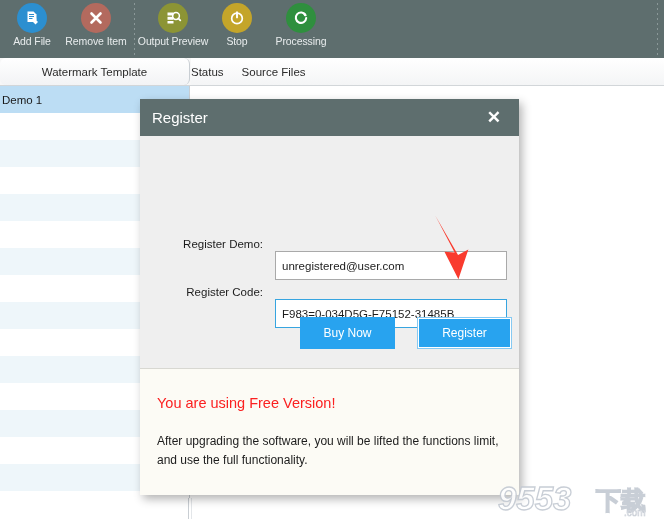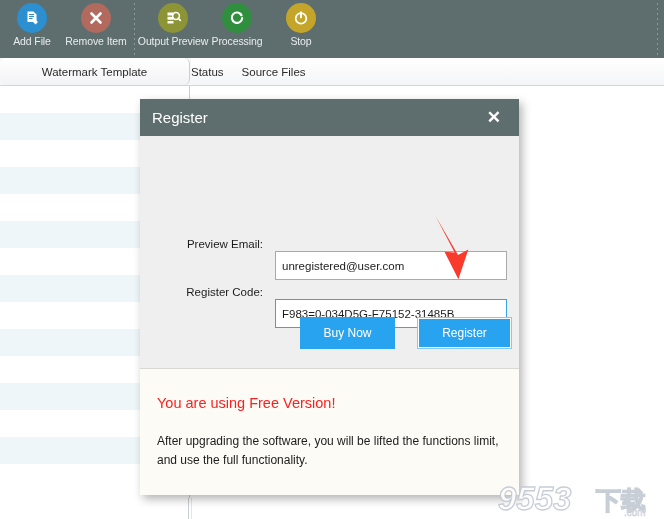--- a/index.html
+++ b/index.html
@@ -292,56 +292,59 @@
           <rect x="3.5" y="7.8" width="6" height="3" fill="#ffffff"></rect>
           <rect x="3.5" y="12" width="6" height="2.5" fill="#ffffff"></rect>
           <circle cx="12" cy="7" r="3.4" fill="none" stroke="#ffffff" stroke-width="1.5"></circle>
           <path d="M14.3 9.4l2 2" stroke="#ffffff" stroke-width="1.8" stroke-linecap="round"></path>
         </svg>
       </div>
       <div class="tb-label">Output Preview</div>
     </div>
 
     <div class="tb-item">
+      <div class="tb-icon" style="background:#c4a52a;">
+        <svg width="18" height="18" viewBox="0 0 18 18">
+          <circle cx="9" cy="9.4" r="5.3" fill="none" stroke="#ffffff" stroke-width="1.7"></circle>
+          <path d="M9 3.2v5.2" stroke="#ffffff" stroke-width="1.9" stroke-linecap="round"></path>
+        </svg>
+      </div>
+      <div class="tb-label">Stop</div>
+    </div>
+
+    <div class="tb-item">
       <div class="tb-icon" style="background:#2f8f3e;">
         <svg width="18" height="18" viewBox="0 0 18 18">
           <path d="M13.6 6.2A5.2 5.2 0 1 0 14.2 9" fill="none" stroke="#ffffff" stroke-width="2.1" stroke-linecap="round"></path>
           <path d="M10.2 3.2l3.6 1.2-1.2 3.1" fill="#ffffff"></path>
         </svg>
       </div>
       <div class="tb-label">Processing</div>
     </div>
-
-    <div class="tb-item">
-      <div class="tb-icon" style="background:#c4a52a;">
-        <svg width="18" height="18" viewBox="0 0 18 18">
-          <circle cx="9" cy="9.4" r="5.3" fill="none" stroke="#ffffff" stroke-width="1.7"></circle>
-          <path d="M9 3.2v5.2" stroke="#ffffff" stroke-width="1.9" stroke-linecap="round"></path>
-        </svg>
-      </div>
-      <div class="tb-label">Stop</div>
-    </div>
   </div>
 
   <div class="tb-spacer"></div>
   <div class="tb-sep"></div>
 
 </div>
 
 <div id="header-row">
   <div id="left-header">
     <span>Watermark Template</span>
   </div>
   <div id="right-header">
     <span>Status</span>
     <span>Source Files</span>
   </div>
 </div>
 
 <div id="left-panel">
+  <div class="list-row selected">
+      <span>Demo 1</span>
+    </div>
   <div class="list-row"></div>
   <div class="list-row alt"></div>
   <div class="list-row"></div>
   <div class="list-row alt"></div>
   <div class="list-row"></div>
   <div class="list-row alt"></div>
   <div class="list-row"></div>
   <div class="list-row alt"></div>
   <div class="list-row"></div>
   <div class="list-row alt"></div>
@@ -359,21 +362,21 @@
 <div id="dialog">
 
   <div id="dialog-titlebar">
     <span id="dialog-title">Register</span>
     <span id="dialog-close">✕</span>
   </div>
 
   <div id="dialog-form">
 
     <div class="field-row" id="row-email">
-      <span class="field-label">Preview Email:</span>
+      <span class="field-label">Register Demo:</span>
       <input class="field-input" type="text" value="unregistered@user.com" style="">
     </div>
 
     <div class="field-row" id="row-code">
       <span class="field-label">Register Code:</span>
       <input class="field-input focused" type="text" value="F983=0-034D5G-F75152-31485B" style="">
     </div>
 
     <div id="btn-row">
       <button class="dlg-btn">Buy Now</button>

